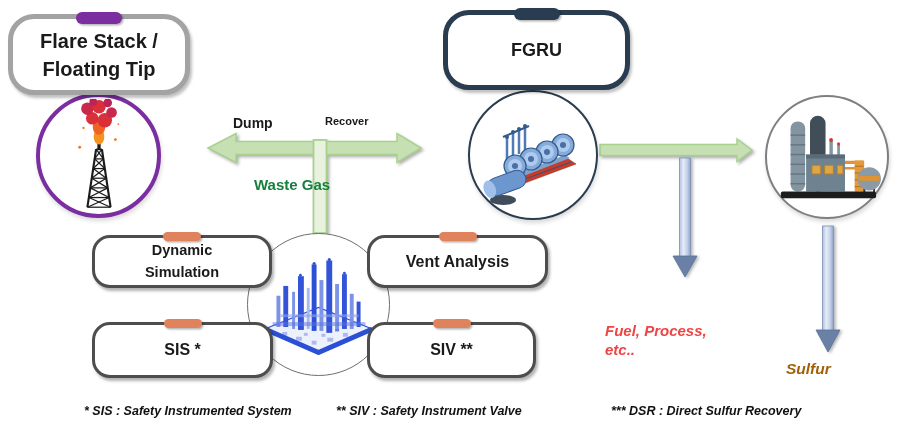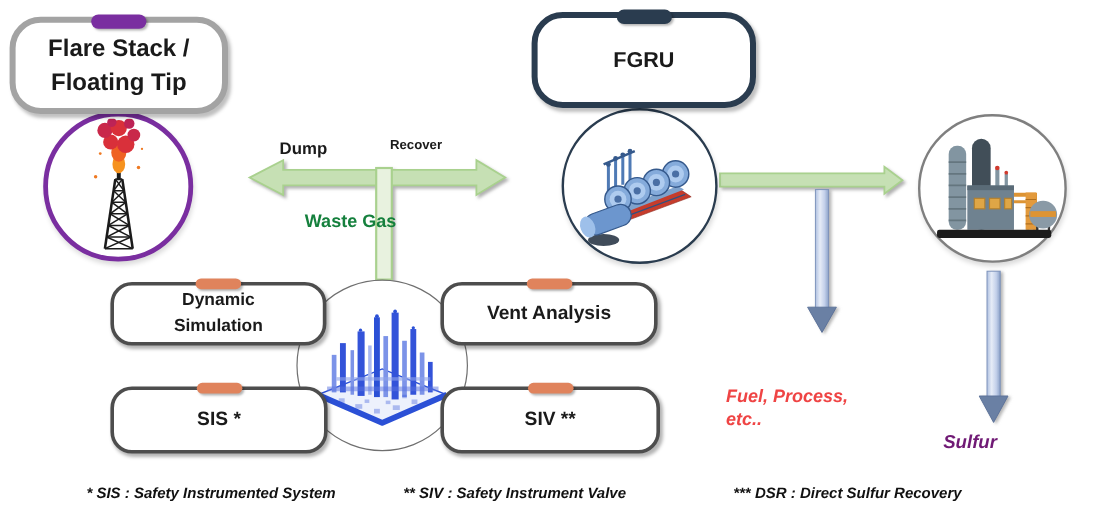--- a/index.html
+++ b/index.html
@@ -42,35 +42,35 @@
 
   .modbox {
     position:absolute; box-sizing:border-box; background:#fff;
     border:3.5px solid #4D4D4D; border-radius:18px;
     display:flex; align-items:center; justify-content:center; text-align:center;
     font-weight:bold; z-index:4; box-shadow:2px 2.5px 3px rgba(0,0,0,.3);
   }
   .mod-dynamic { left:92px;  top:235px; width:180px; height:53px; font-size:14.5px; line-height:1.5; }
   .mod-sis     { left:92px;  top:322px; width:181px; height:56px; font-size:16px; }
   .mod-vent    { left:367px; top:235px; width:181px; height:53px; font-size:16px; }
-  .mod-siv     { left:367px; top:322px; width:183px; height:56px; font-size:16px;text-align:center; }
+  .mod-siv     { left:367px; top:322px; width:169px; height:56px; font-size:16px;text-align:center; }
   .modtab { top:-6px; width:38px; height:9px; background:#E0835C; border-radius:5px; }
 
   .flow-label { position:absolute; font-weight:bold; text-align:left; z-index:5; }
   .lbl-dump    { left:233px; top:115px; width:75px; font-size:14px; }
   .lbl-recover { left:325px; top:115px; width:85px; font-size:11px; }
   .lbl-waste   { left:254px; top:176px; width:125px; font-size:15px; color:#15803d; }
   .lbl-fuel    { left:605px; top:289px; width:145px; font-size:15px; line-height:19px; color:#ef4444; font-style:italic;margin-top:32px; }
-  .lbl-sulfur  { left:786px; top:360px; width:85px;  font-size:15.5px; color:#701a75; font-style:italic; }
+  .lbl-sulfur  { left:786px; top:360px; width:85px;  font-size:15.5px; color:#a16207; font-style:italic; }
 
   .footnote {
     position:absolute; top:404px; font-weight:bold; font-style:italic;
     font-size:12.5px; white-space:nowrap; color:#111; z-index:5;
   }
-  .fn-sis { left:72px; }
+  .fn-sis { left:84px; }
   .fn-siv { left:336px; }
   .fn-dsr { left:611px; }
 </style>
 </head>
 <body>
 
 <div id="canvas">
 
   <svg class="flow greenshadow" style="left:200px;top:115px;" width="235" height="125" viewBox="200 115 235 125">
     <path d="M322,141.5 L236,141.5 L236,133.5 L208,148 L236,162.5 L236,154.5 L322,154.5 Z" fill="#C6E0B4" stroke="#A9D18E" stroke-width="1.5"></path>

